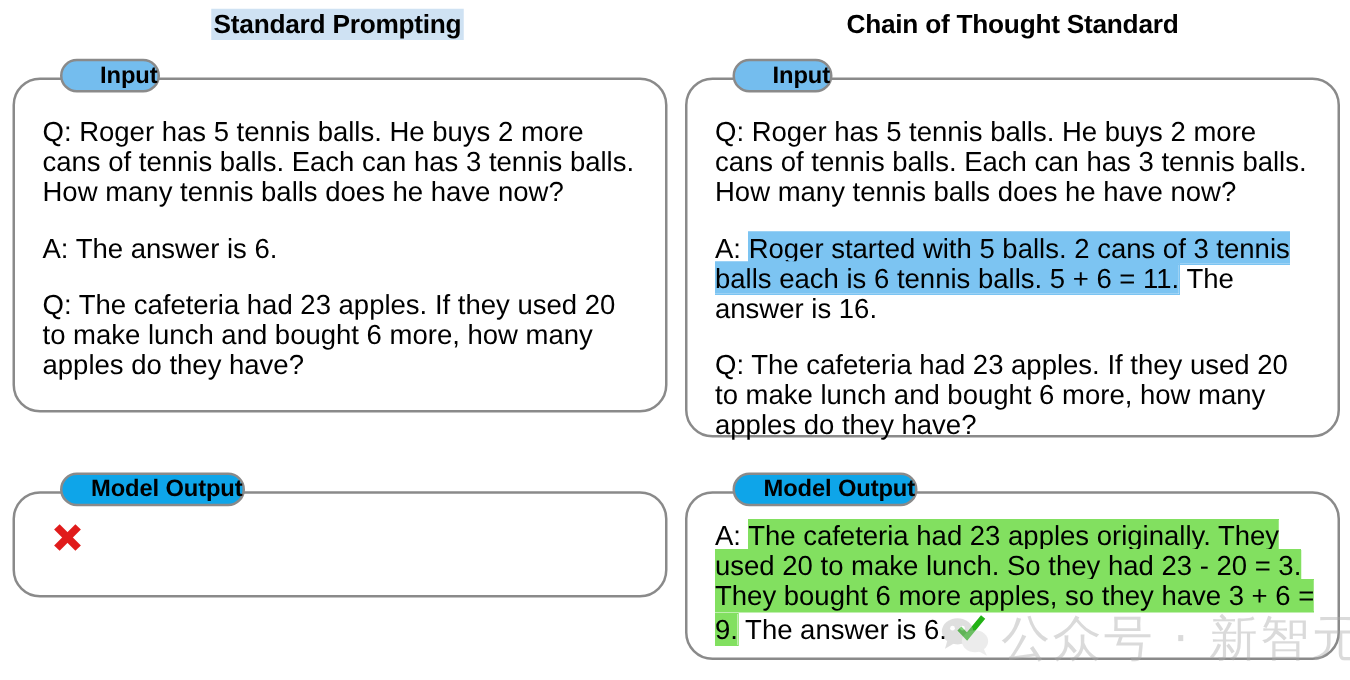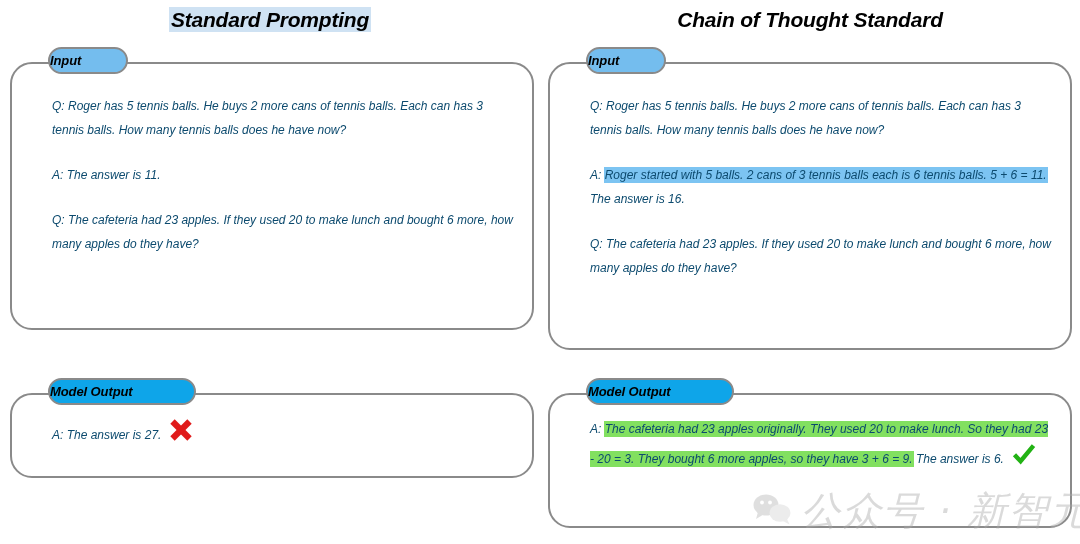--- a/index.html
+++ b/index.html
@@ -3,21 +3,21 @@
 <meta charset="utf-8">
 <style>
   * { box-sizing: border-box; }
   html, body {
     margin: 0; padding: 0;
     width: 1080px; height: 544px;
     background: #ffffff;
     font-family: "Liberation Sans", sans-serif;
     overflow: hidden;
   }
-  .page { position: relative; width: 896px; height: 544px; background:#fff;font-style:italic; }
+  .page { position: relative; width: 896px; height: 544px; background:#fff; }
 
   
   .col-title {
     position: absolute;
     top: 8px;
     font-size: 21px;
     font-weight: bold;
     color: #000;
     letter-spacing: -0.2px;
     white-space: nowrap;
@@ -33,38 +33,37 @@
   .panel {
     position: absolute;
     border: 2px solid #8a8a8a;
     border-radius: 22px;
     background: #ffffff;
   }
   .panel-body {
     position: absolute;
     left: 22px; right: 18px;
     top: 28px;
-    font-size: 12px;
+    font-size: 22px;
     line-height: 24px;
-    color: #0c4a6e;
-    margin-left: 18px;
+    color: #000000;
   }
   .panel-body p { margin: 0 0 21px 0; }
   .panel-body p:last-child { margin-bottom: 0; }
 
   
   .badge {
     position: absolute;
     display: flex;
     align-items: center;
-    justify-content: flex-start;
+    justify-content: flex-end;
     height: 27px;
     border: 2px solid #8a8a8a;
     border-radius: 14px;
-    font-size: 13px;
+    font-size: 19px;
     font-weight: bold;
     color: #000;
     z-index: 5;
     letter-spacing: -0.1px;
   }
   .badge.blue  { background: #74bdee; }
   .badge.green { background: #0ea5e9; }
 
   
   .hl-blue  { background: #7cc4f2; box-shadow: 0 0 0 1px #7cc4f2; }
@@ -103,32 +102,32 @@
 
 <div class="page">
 
   <div class="col-title" id="title-left">
     <span class="hl">Standard Prompting</span>
   </div>
 
   <div class="panel" style="left:10px; top:62px; width:524px; height:268px;">
     <div class="panel-body" style="top:30px;">
       <p>Q: Roger has 5 tennis balls. He buys 2 more cans of tennis balls. Each can has 3 tennis balls. How many tennis balls does he have now?</p>
-      <p>A: The answer is 11.</p>
+      <p>A: The answer is 6.</p>
       <p>Q: The cafeteria had 23 apples. If they used 20 to make lunch and bought 6 more, how many apples do they have?</p>
     </div>
   </div>
   <div class="badge blue" style="left:48px; top:47px; width:80px;">
     <span>Input</span>
   </div>
 
   <div class="panel" style="left:10px; top:393px; width:524px; height:85px;">
     <div class="panel-body" style="top:22px;">
       <p>
-        <span>A: The answer is 27.</span><span class="mark">
+        <span class="mark">
           <svg width="26" height="26" viewBox="0 0 26 26" aria-hidden="true">
             <g stroke="#e01b1b" stroke-width="6.2" stroke-linecap="butt">
               <line x1="4.5" y1="4.5" x2="21.5" y2="21.5"></line>
               <line x1="21.5" y1="4.5" x2="4.5" y2="21.5"></line>
             </g>
           </svg>
         </span>
       </p>
     </div>
   </div>

